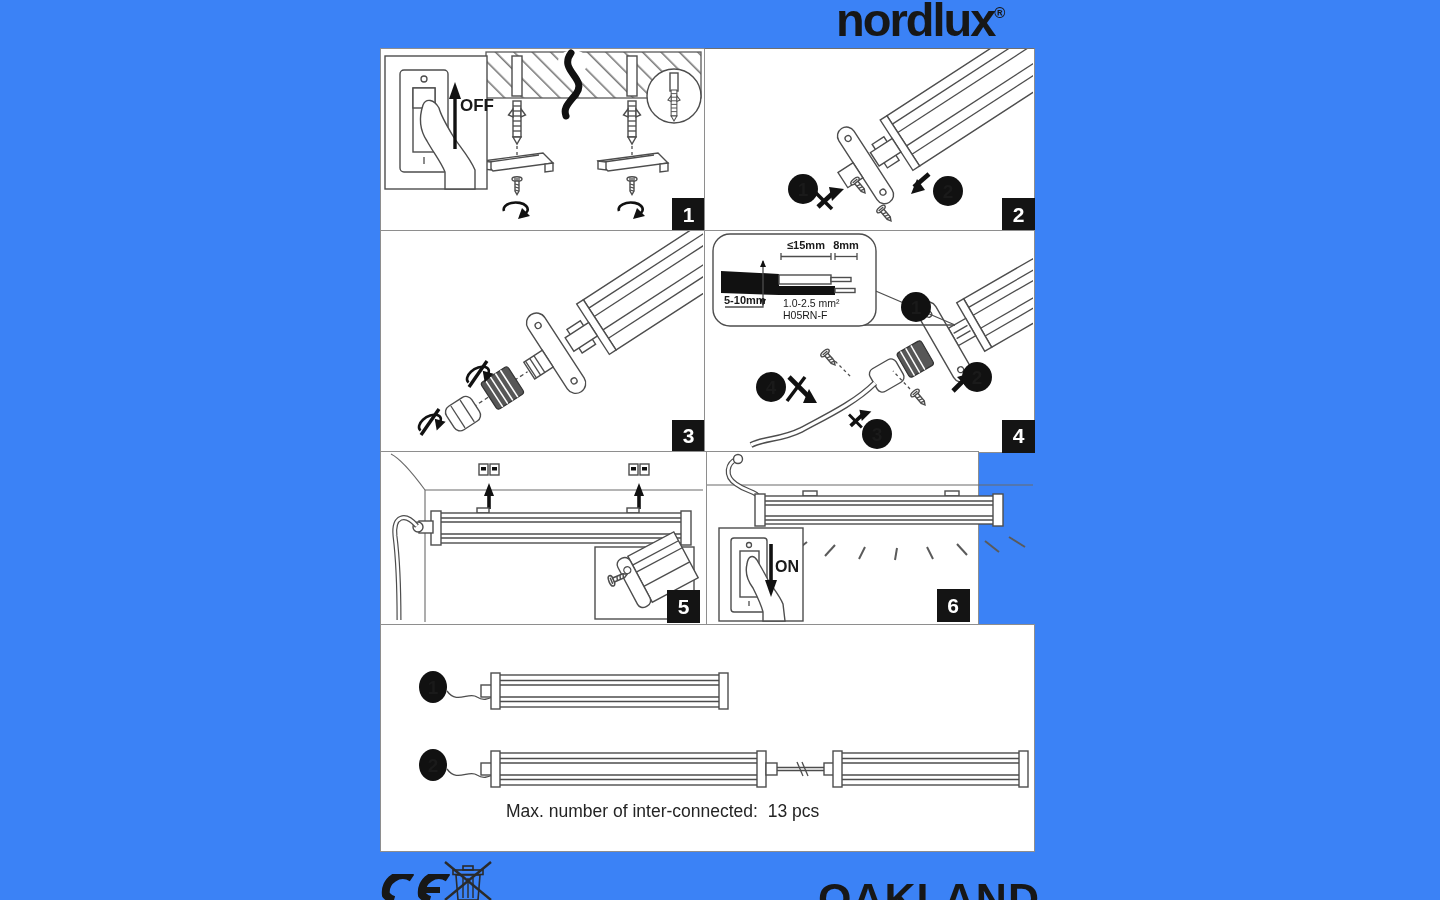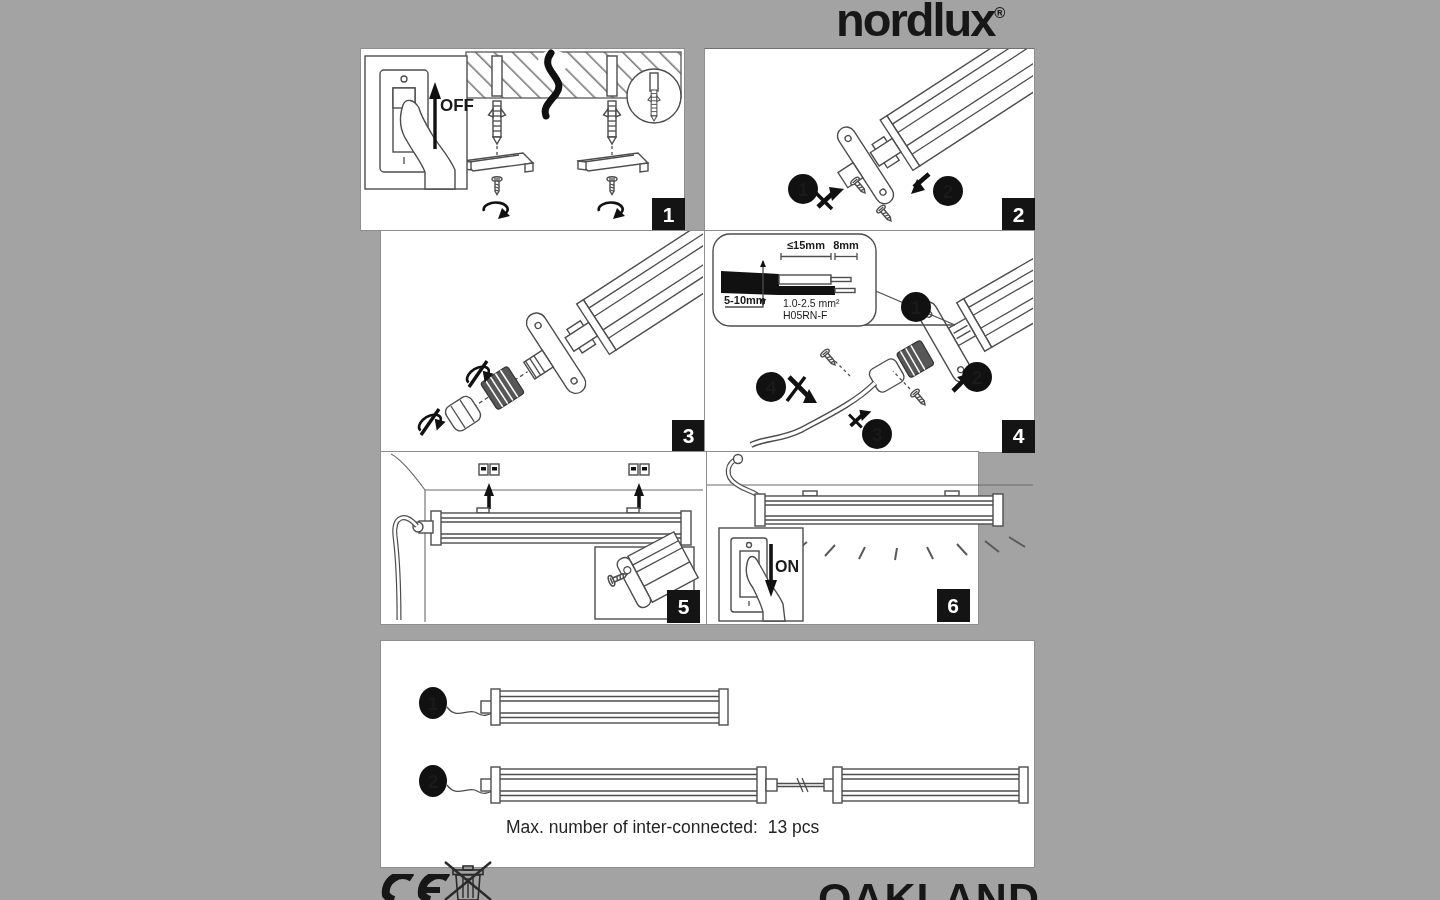--- a/index.html
+++ b/index.html
@@ -1,18 +1,18 @@
 <!DOCTYPE html>
 <html><head>
 <meta charset="utf-8">
 <style>
   html,body{margin:0;padding:0;background:#fff;}
   body{width:1440px;height:900px;overflow:hidden;position:relative;
        font-family:"Liberation Sans",sans-serif;color:#1a1a1a;}
-  .page{position:absolute;inset:0;background:#a3a3a3;text-decoration:underline;}
+  .page{position:absolute;inset:0;background:#3b82f6;text-decoration:underline;}
   .panel{position:absolute;border:1.5px solid #8e8e8e;background:#fff;box-sizing:border-box;}
   .panel svg{position:absolute;left:0;top:0;}
   .numbox{position:absolute;width:33px;height:33px;background:#141414;color:#fff;
           display:flex;align-items:center;justify-content:center;
           font-size:21px;font-weight:bold;}
   .logo{position:absolute;left:836px;top:-8px;font-size:47px;font-weight:bold;
         letter-spacing:-2px;color:#171717;}
   .logo sup{font-size:15px;font-weight:bold;letter-spacing:0;vertical-align:18px;}
   .product{position:absolute;left:818px;top:874px;font-size:43px;font-weight:bold;
            letter-spacing:1px;color:#171717;white-space:nowrap;}
@@ -27,21 +27,21 @@
   .spectxt{font-size:10.5px;}
   .bigdir{font-weight:bold;}
 </style>
 </head>
 <body>
 
 <div class="page">
 
   <div class="logo"><span>nordlux</span><sup>®</sup></div>
 
-  <div class="panel" style="left:360px;top:48px;width:325px;height:183px;">
+  <div class="panel" style="left:380px;top:48px;width:325px;height:183px;">
     <svg width="322" height="180" viewBox="0 0 322 180">
       <defs>
         <pattern id="hatch" width="13" height="13" patternUnits="userSpaceOnUse" patternTransform="rotate(-45)">
           <line x1="0" y1="0" x2="0" y2="13" stroke="#7a7a7a" stroke-width="3.2"></line>
         </pattern>
         <g id="screwg">
           <ellipse cx="0" cy="0" rx="5" ry="2.3" class="s"></ellipse>
           <line x1="-3" y1="0" x2="3" y2="0" class="l"></line>
           <path d="M-2,2 L-2,12 L0,15.5 L2,12 L2,2 Z" class="s"></path>
           <line x1="-2" y1="5" x2="2" y2="6.2" class="l"></line>
@@ -382,21 +382,21 @@
         <line x1="42" y1="149" x2="42" y2="154" class="l"></line>
         <path d="M40,112 C38,120 40,128 46,136 C50,144 54,152 56,160 L56,169 L78,169 L76,152 C72,142 64,134 60,126 C56,118 52,112 50,108 C46,102 41,104 40,112 Z" class="s" stroke-width="1.1"></path>
         <line x1="64" y1="92" x2="64" y2="132" class="kl" stroke-width="3.6"></line>
         <polygon points="58,128 70,128 64,145" class="k"></polygon>
         <text x="68" y="120" class="bigdir" font-size="16">ON</text>
       </g>
     </svg>
     <div class="numbox" style="right:8px;bottom:2px;">6</div>
   </div>
 
-  <div class="panel" style="left:380px;top:623.5px;width:655px;height:228px;margin-top:16px;">
+  <div class="panel" style="left:380px;top:623.5px;width:655px;height:228px;">
     <svg width="652" height="225" viewBox="0 0 652 225">
       <g>
         <ellipse cx="52" cy="62" rx="14" ry="16" class="k"></ellipse>
         <text x="52" y="69" text-anchor="middle" fill="#fff" font-size="19" font-weight="bold">1</text>
       </g>
       <path d="M66,66 C76,80 88,66 96,72 C102,76 107,74 112,72" class="l" stroke-width="2.2"></path>
       <g>
         <rect x="100" y="60" width="14" height="12" class="s"></rect>
         <rect x="114" y="50" width="230" height="32" class="s"></rect>
         <line x1="114" y1="55.5" x2="344" y2="55.5" class="l"></line>

